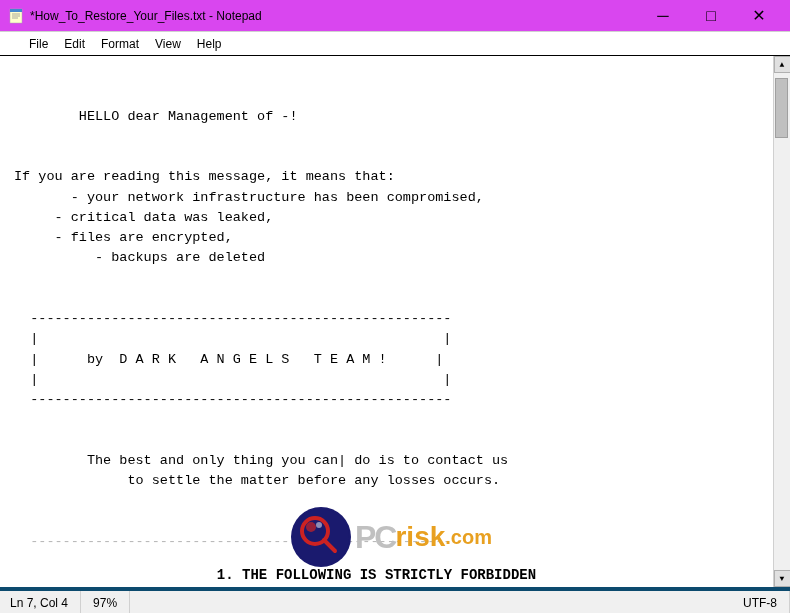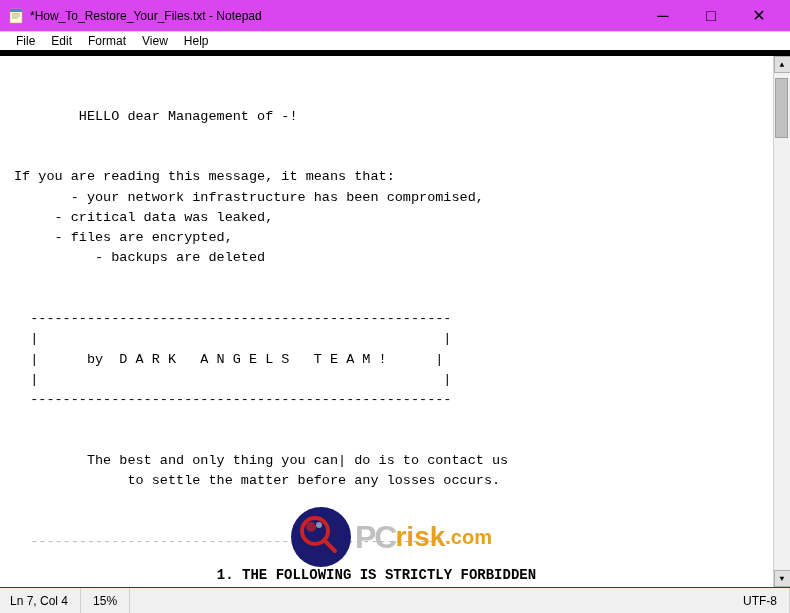--- a/index.html
+++ b/index.html
@@ -51,22 +51,22 @@
       border: none;
       color: #000;
     }
 
     
     .menu-bar {
       background: #ffffff;
       height: 24px;
       display: flex;
       align-items: center;
-      padding: 0 8px;
-      border-bottom: 6px solid #000000;
+      padding: 0 21px;
+      border-bottom: 1px solid #000000;
     }
     .menu-item {
       font-family: 'Segoe UI', Arial, sans-serif;
       font-size: 12px;
       padding: 2px 8px;
       cursor: pointer;
       color: #000;
     }
 
     
@@ -198,21 +198,21 @@
       font-family: Liberation Mono, monospace;
       font-size: 14px;
       font-weight: bold;
       color: #000;
     }
 
     
     .status-bar {
       height: 27px;
       background: #f0f0f0;
-      border-top: 1px solid #0c4a6e;
+      border-top: 4px solid #0c4a6e;
       display: flex;
       align-items: center;
       font-family: 'Segoe UI', Arial, sans-serif;
       font-size: 12px;
       color: #000;
     }
     .status-item {
       padding: 0 12px;
       border-right: 1px solid #d0d0d0;
       height: 100%;
@@ -303,16 +303,16 @@
         <span class="logo-risk-text">risk</span>
         <span class="logo-com-text">.com</span>
       </div>
       <div class="warning-text-right">1. THE FOLLOWING IS STRICTLY FORBIDDEN</div>
     </div>
   </div>
 </div>
 
 <div class="status-bar">
   <span class="status-item">Ln 7, Col 4</span>
-  <span class="status-item">15%</span>
+  <span class="status-item">97%</span>
   <span class="status-spacer"></span>
   <span class="status-item">UTF-8</span>
 </div>
 
 </body></html>

